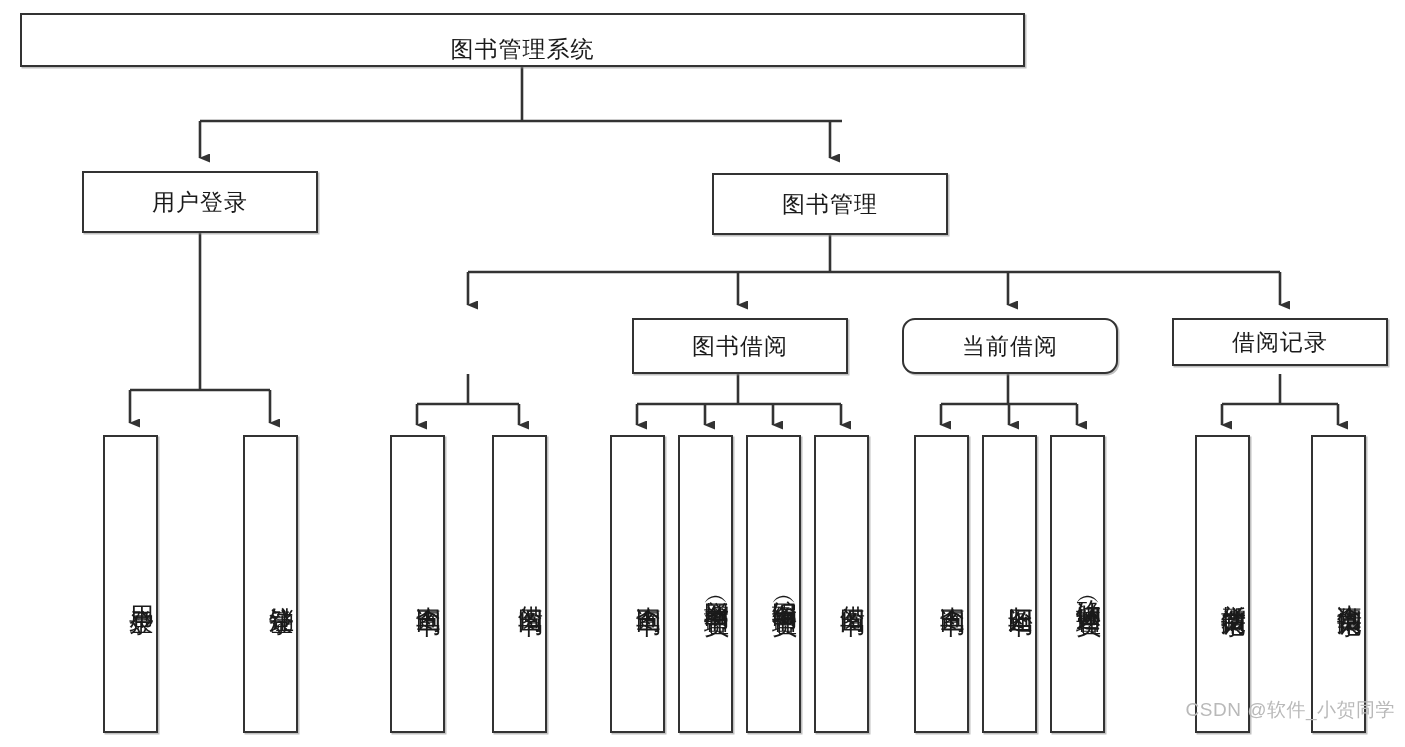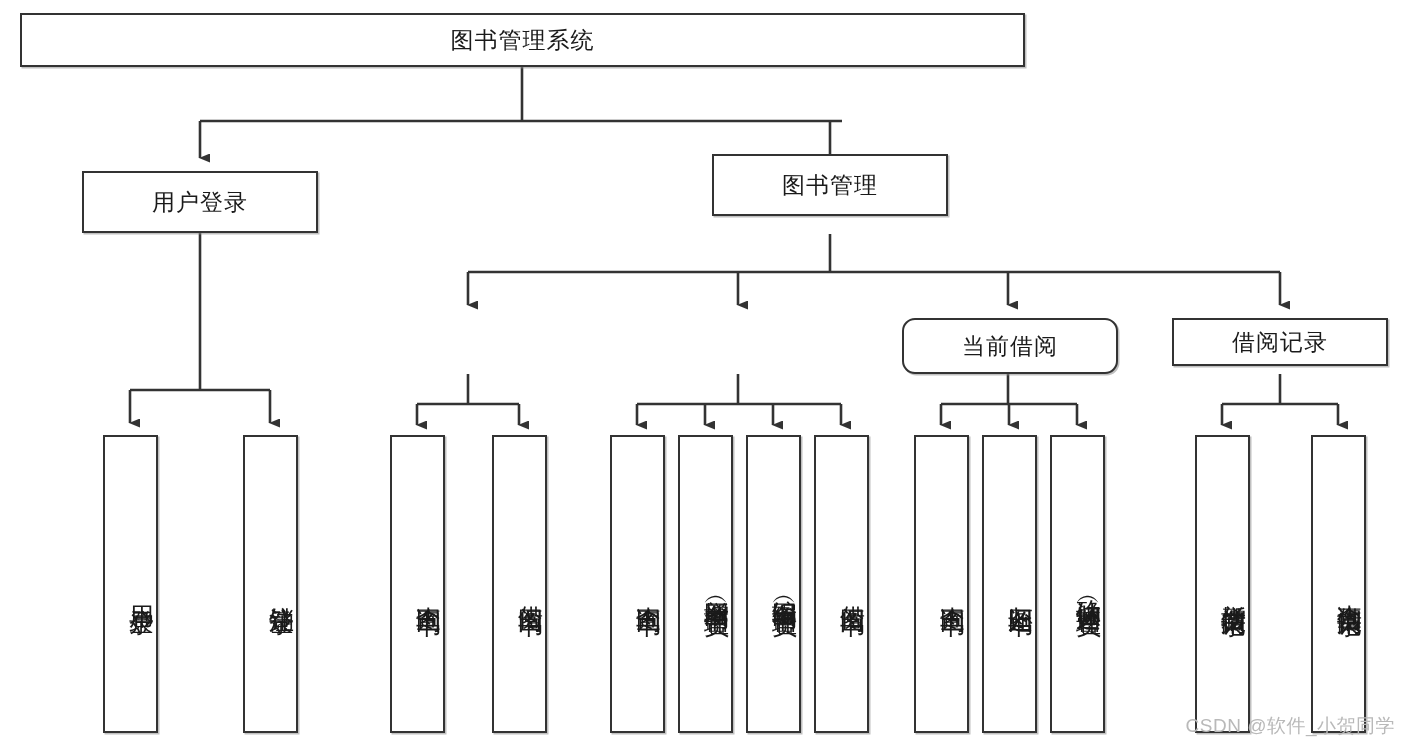--- a/index.html
+++ b/index.html
@@ -58,21 +58,21 @@
     text-align: center;
     white-space: pre-wrap;
   }
   .node.vert .node-label {
     writing-mode: vertical-rl;
     text-orientation: upright;
   }
   #watermark {
     position: absolute;
     right: 10px;
-    bottom: 8px;
+    bottom: 24px;
     font-size: 19px;
     color: #b9b9b9;
     letter-spacing: 0.5px;
     white-space: nowrap;
     pointer-events: none;
   }
 </style>
 </head>
 <body>
 
@@ -121,33 +121,36 @@
       <path d="M1009,404 L1009,425" marker-end="url(#arrow)"></path>
       <path d="M1077,404 L1077,425" marker-end="url(#arrow)"></path>
 
       <path d="M1280,374 L1280,404"></path>
       <path d="M1222,404 L1338,404"></path>
       <path d="M1222,404 L1222,425" marker-end="url(#arrow)"></path>
       <path d="M1338,404 L1338,425" marker-end="url(#arrow)"></path>
     </g>
   </svg>
 
-  <div class="node horiz" style="left:20px; top:13px; width:1005px; height:54px;">
+  <div class="node horiz" style="left:20px; top:13px; width:1005px; height:54px;align-items:flex-end;">
     <span class="node-label">图书管理系统</span>
   </div>
 
   <div class="node horiz" style="left:82px; top:171px; width:236px; height:62px;">
     <span class="node-label">用户登录</span>
   </div>
 
-  <div class="node horiz" style="left:712px; top:154px; width:236px; height:62px;">
+  <div class="node horiz" style="left:712px; top:173px; width:236px; height:62px;">
     <span class="node-label">图书管理</span>
   </div>
 
 
+  <div class="node horiz" style="left:632px; top:318px; width:216px; height:56px;">
+    <span class="node-label">图书借阅</span>
+  </div>
 
   <div class="node horiz" style="left:902px; top:318px; width:216px; height:56px;border-radius:13px;">
     <span class="node-label">当前借阅</span>
   </div>
 
   <div class="node horiz" style="left:1172px; top:318px; width:216px; height:48px;">
     <span class="node-label">借阅记录</span>
   </div>
 
   <div class="node vert" style="left:103px; top:435px; width:55px; height:298px;">

